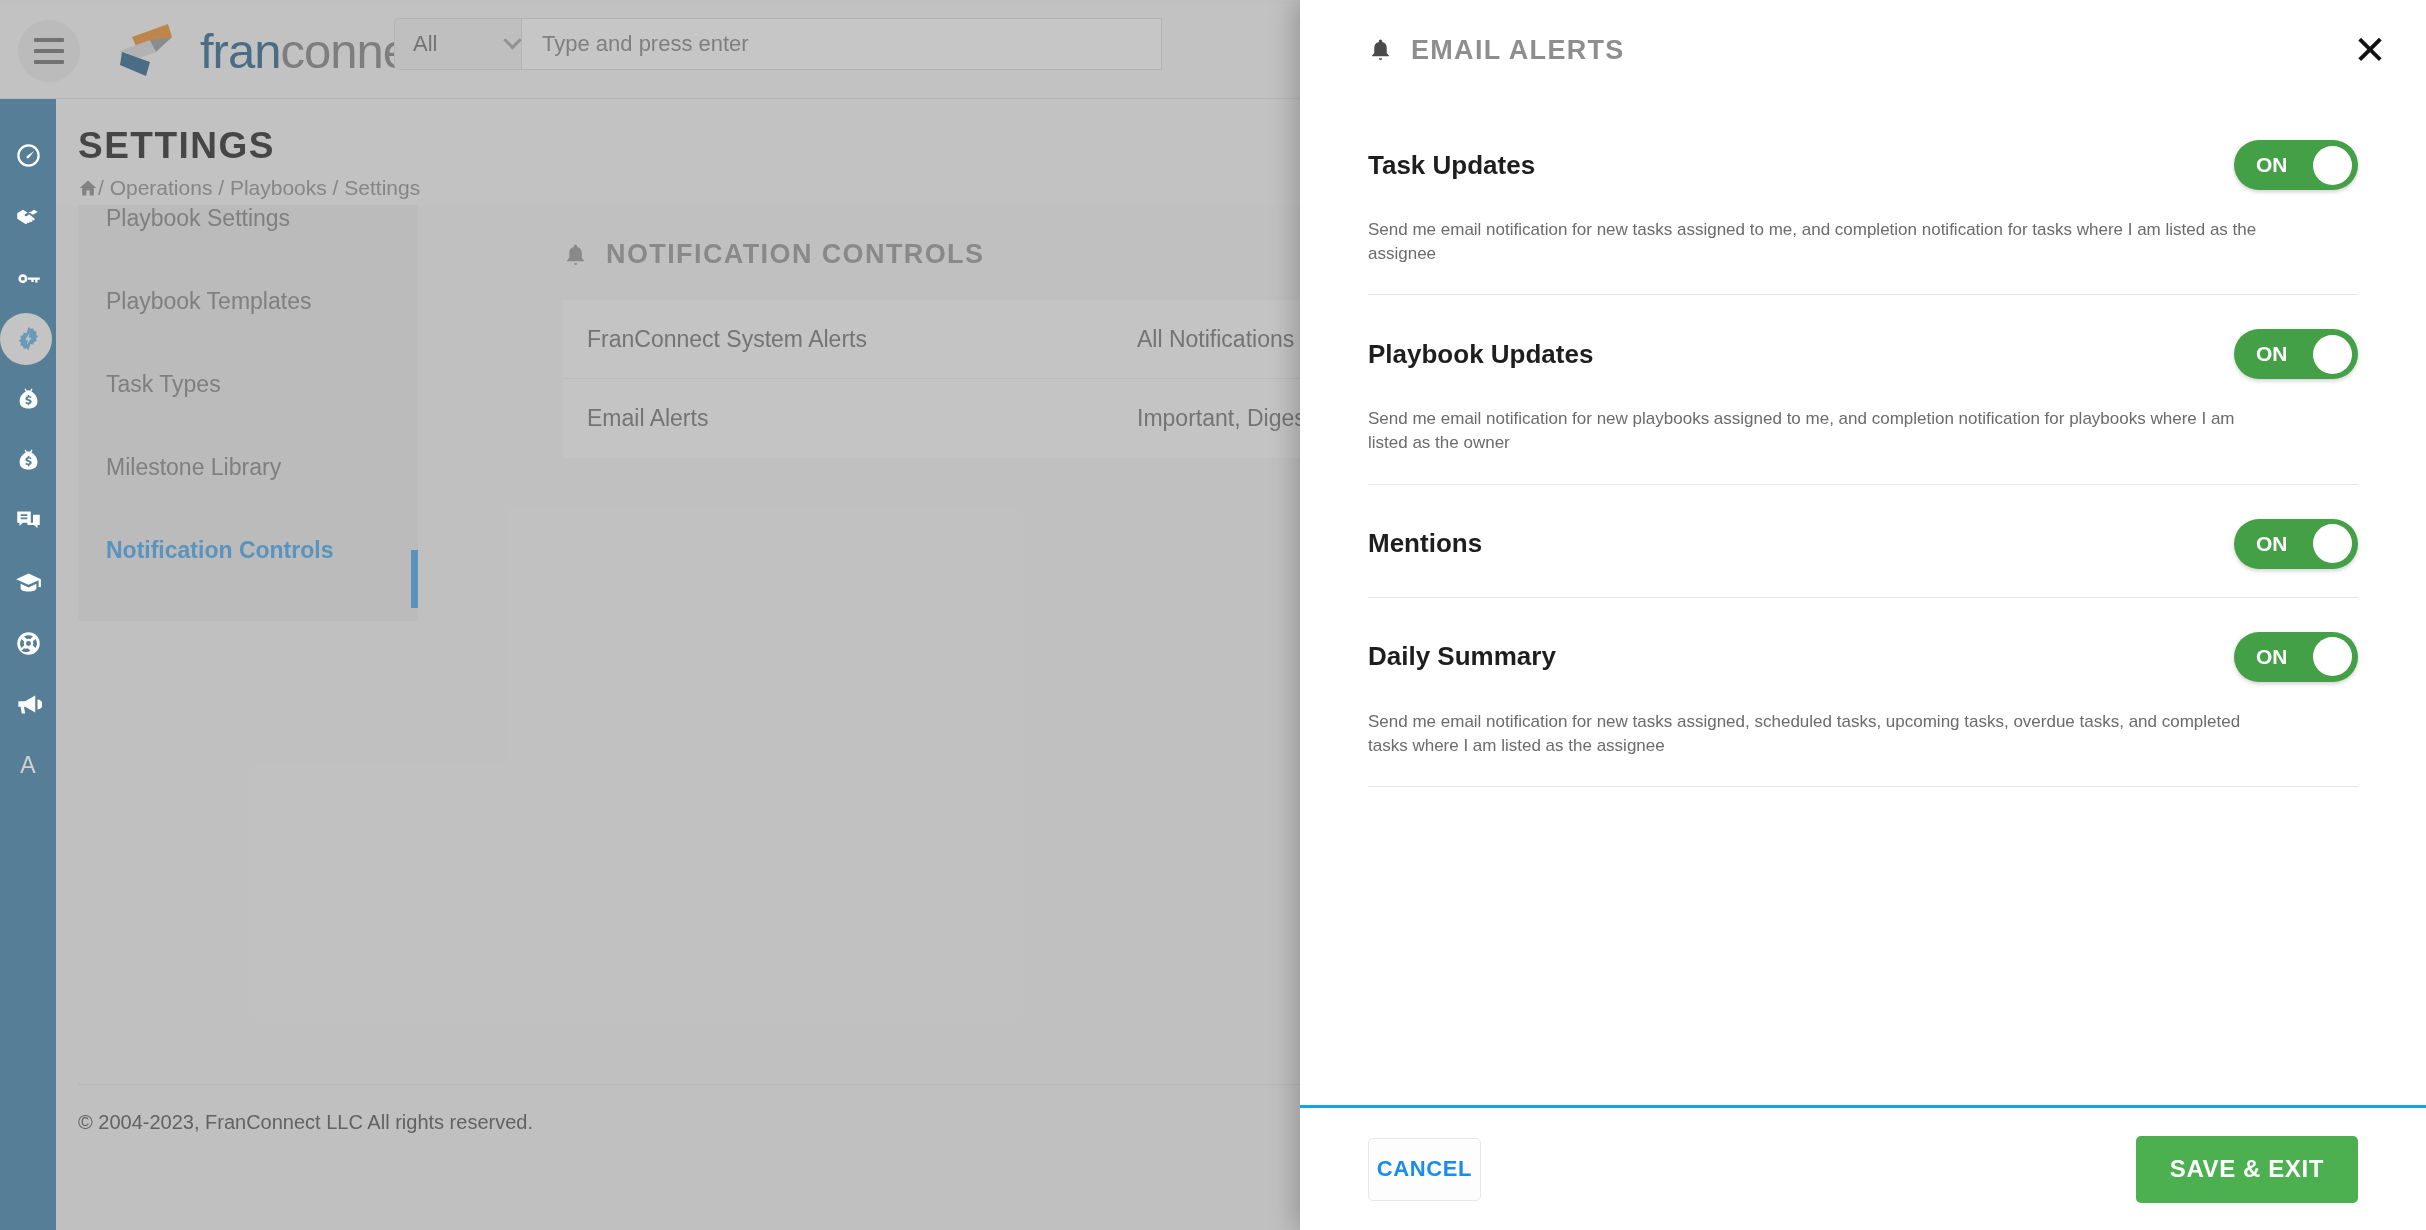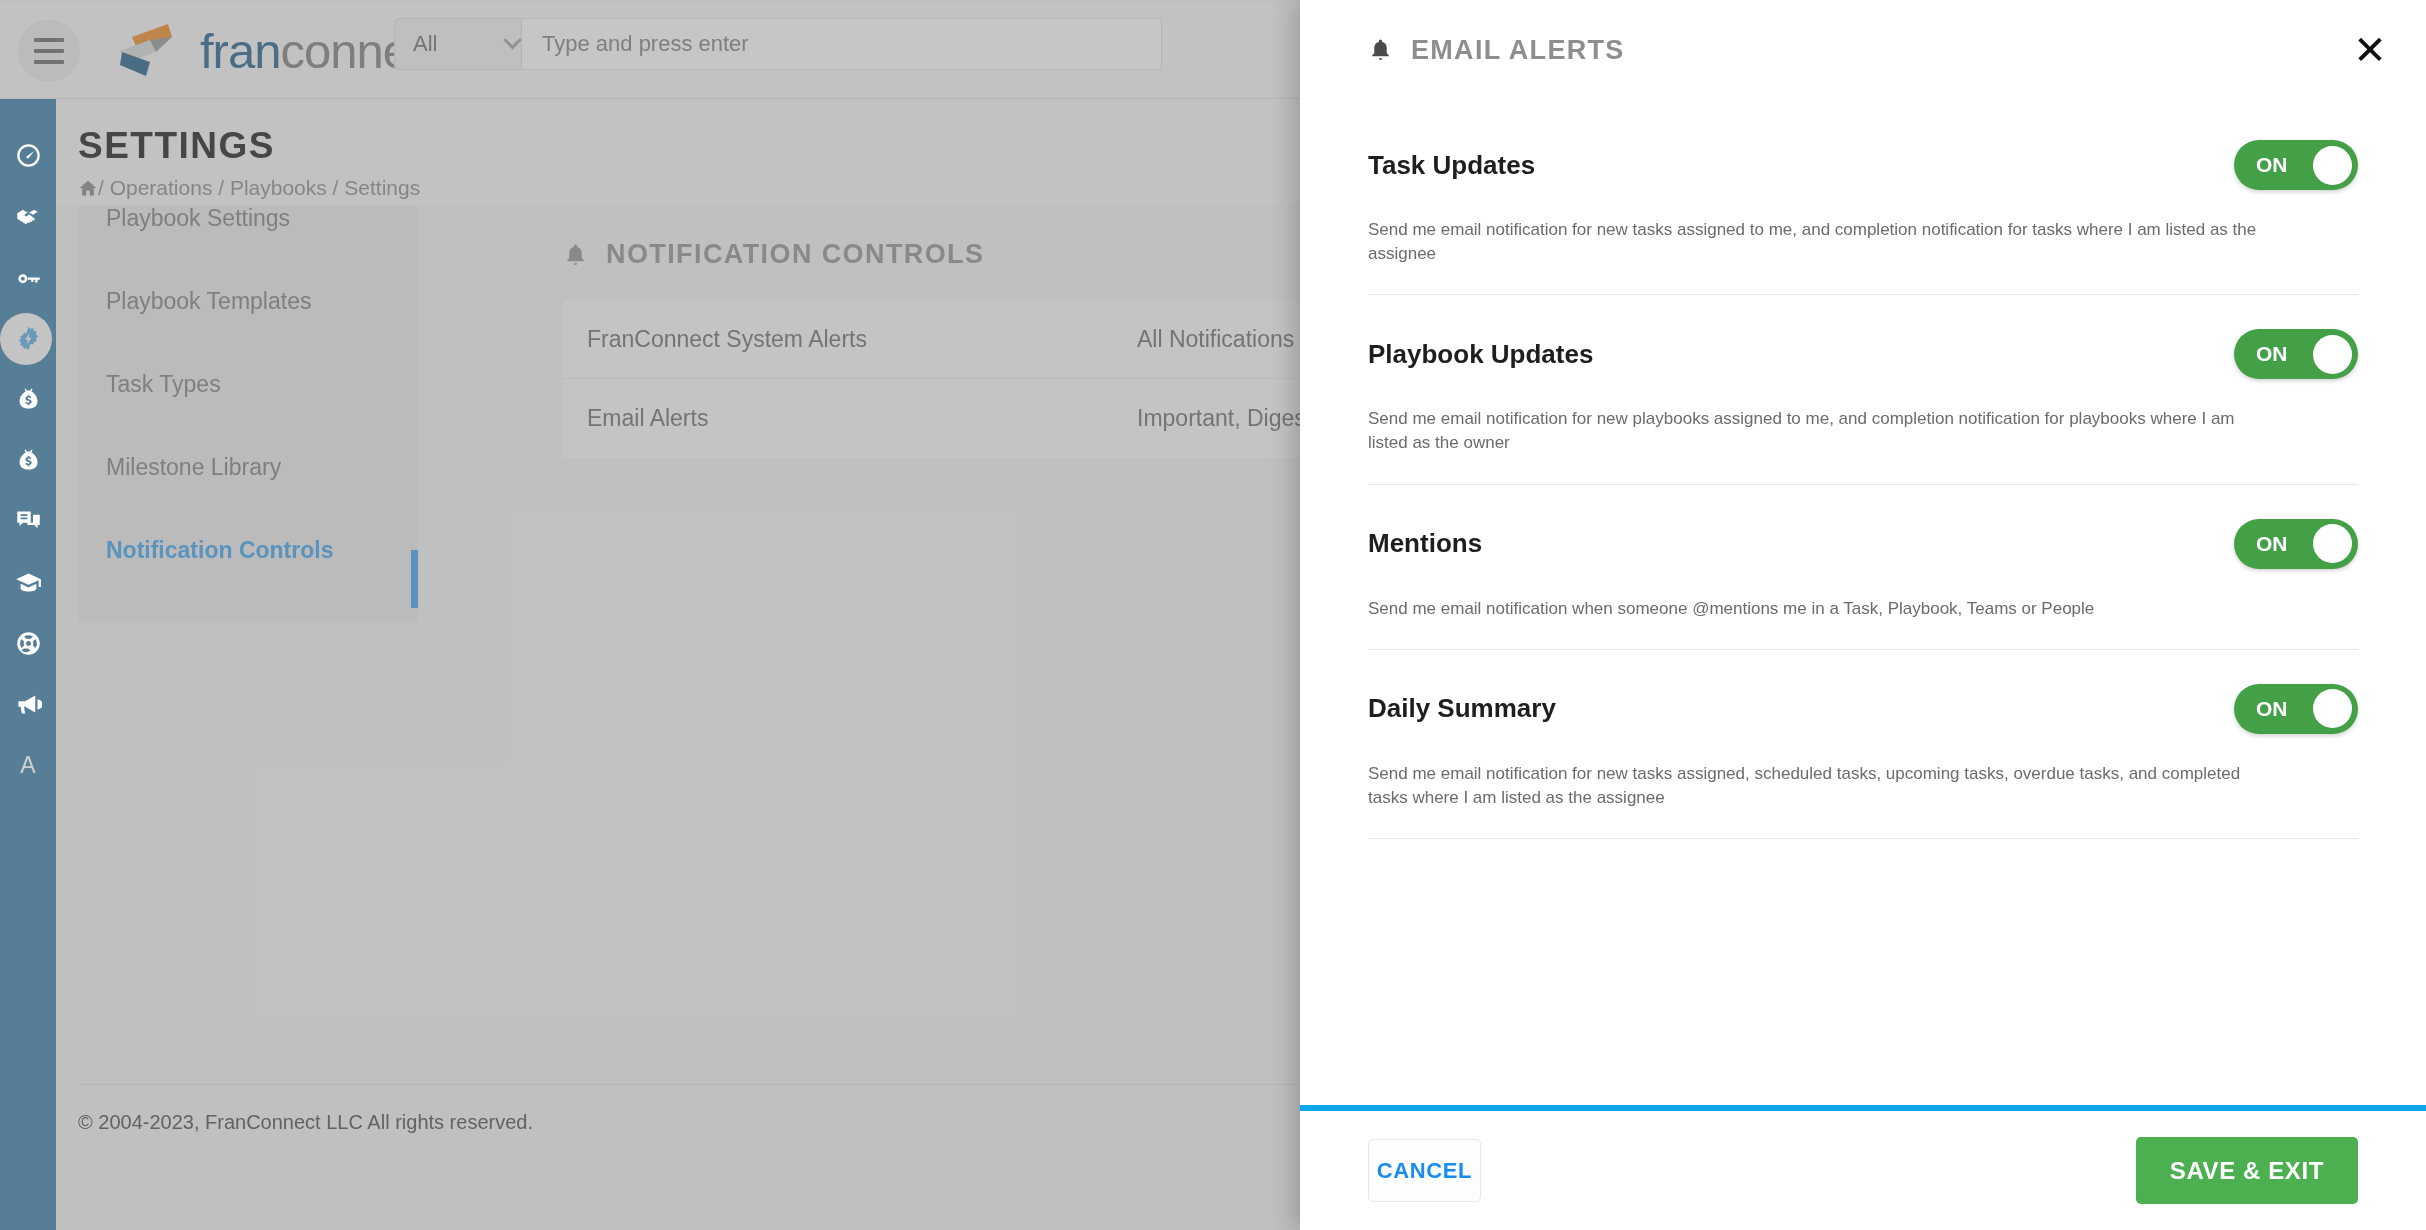--- a/index.html
+++ b/index.html
@@ -127,21 +127,21 @@
   .toggle {
     width: 124px; height: 50px; border-radius: 27px; background: #43a047;
     display: flex; align-items: center; justify-content: space-between;
     padding: 0 6px 0 0; position: relative; box-shadow: 0 2px 4px rgba(0,0,0,0.18);
   }
   .toggle .tlabel { color: #fff; font-size: 21px; font-weight: bold; margin-left: 22px; }
   .toggle .knob { width: 39px; height: 39px; border-radius: 50%; background: #fff; }
 
   .modal-foot {
     height: 125px; flex: none; display: flex; align-items: center;
-    padding: 0 68px; border-top: 6px solid #0ea5e9; background: #fff;
+    padding: 0 68px; border-top: 3px solid #0ea5e9; background: #fff;
   }
   .btn-cancel {
     width: 113px; height: 63px; border: 1px solid #e3e8ee; background: #fdfdfd;
     border-radius: 5px; color: #1a8cf0; font-size: 22px; font-weight: bold;
     letter-spacing: 0.6px; display: flex; align-items: center; justify-content: center;
   }
   .btn-save {
     margin-left: auto; height: 67px; padding: 0 34px; background: #4caf50;
     border: none; border-radius: 5px; color: #fff; font-size: 24px; font-weight: bold;
     letter-spacing: 0.6px; display: flex; align-items: center; justify-content: center;
@@ -320,21 +320,20 @@
       </div>
 
       <div class="alert-block">
         <div class="alert-top">
           <div class="alert-name">Mentions</div>
           <div class="toggle">
             <span class="tlabel">ON</span>
             <span class="knob"></span>
           </div>
         </div>
-        <div class="alert-desc">Send me email notification when someone @mentions me in a Task, Playbook, Teams or People</div>
       </div>
 
       <div class="alert-block">
         <div class="alert-top">
           <div class="alert-name">Daily Summary</div>
           <div class="toggle">
             <span class="tlabel">ON</span>
             <span class="knob"></span>
           </div>
         </div>

